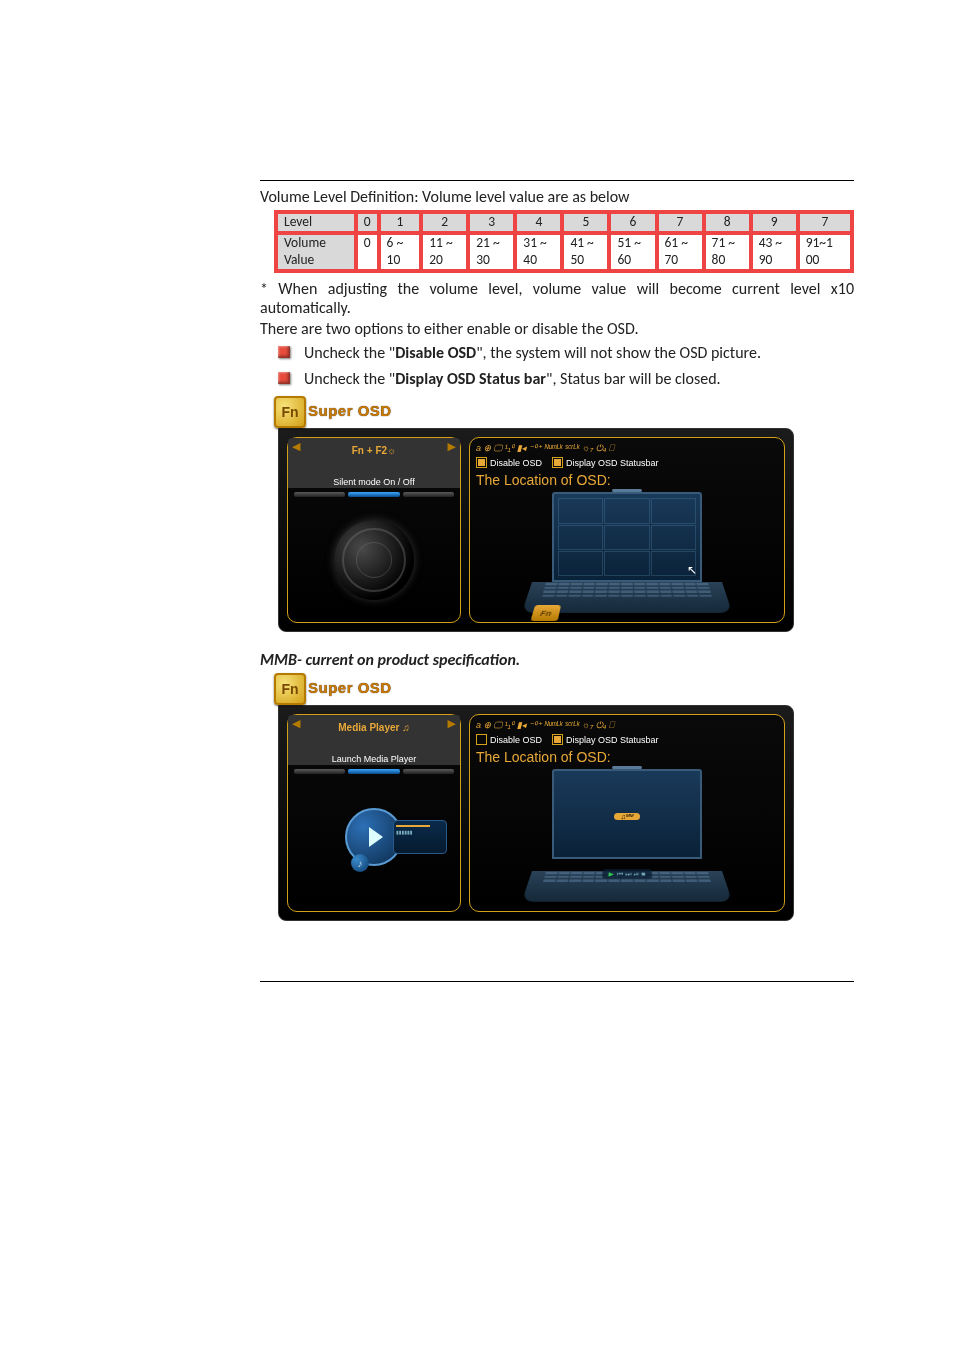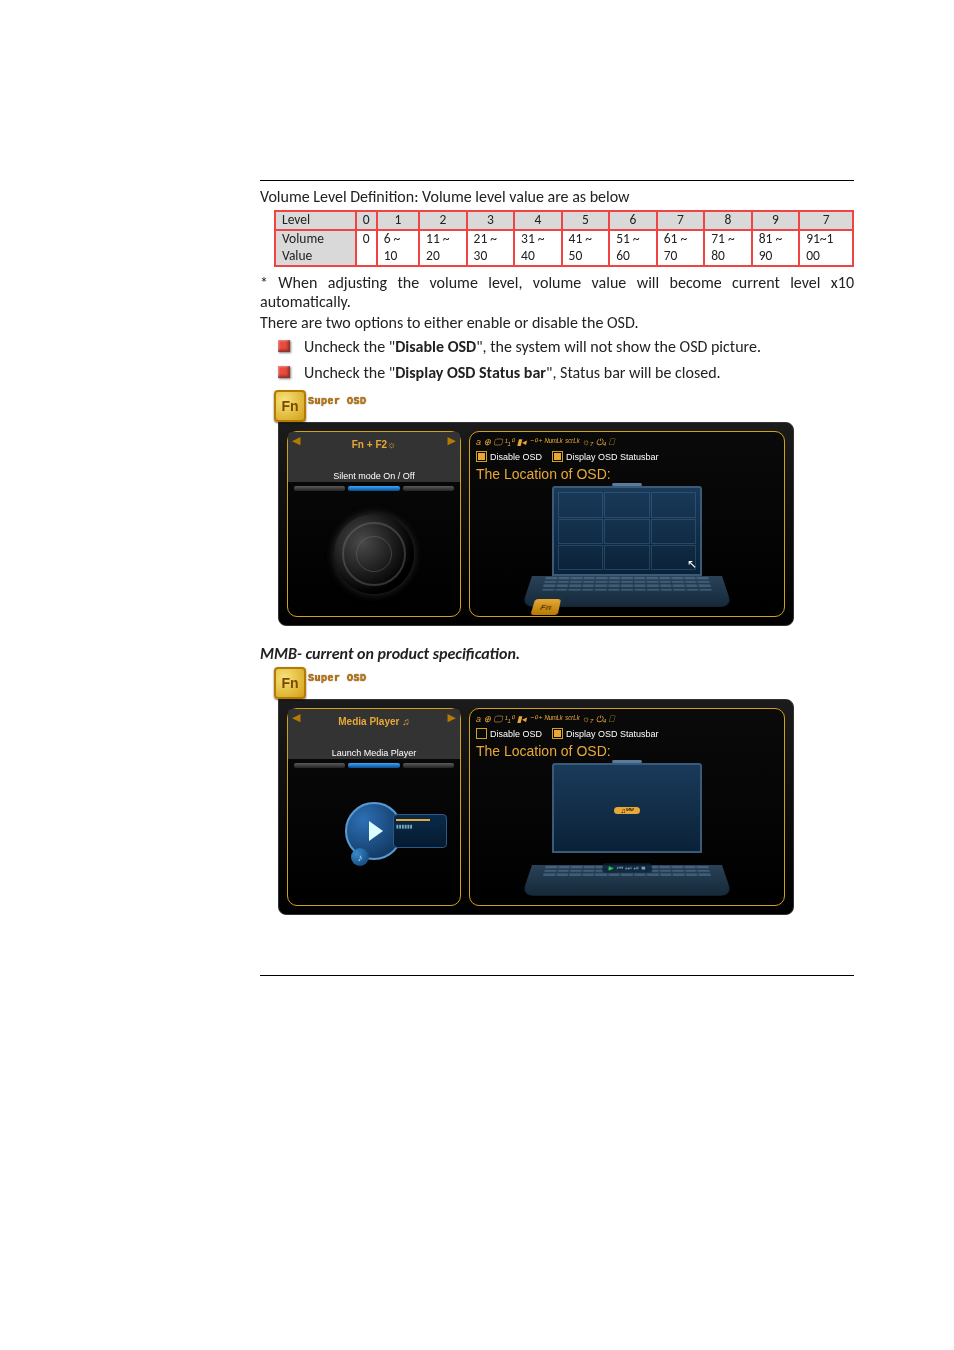--- a/index.html
+++ b/index.html
@@ -23,21 +23,21 @@
   .hr-bot { margin-top: 60px; }
   .intro {
     margin: 0 0 2px 0;
   }
   table.vol {
     border-collapse: collapse;
     margin: 4px 0 6px 14px;
     font-size: 13.5px;
   }
   table.vol th, table.vol td {
-    border: 2px solid #ef4444;
+    border: 4px solid #ef4444;
     padding: 0 6px;
     vertical-align: top;
     line-height: 1.25;
   }
   table.vol th {
     background: #d9d9d9;
     font-weight: normal;
     text-align: center;
   }
   table.vol td.lbl {
@@ -99,25 +99,24 @@
   .osd-icon span {
     font-size: 14px;
     font-weight: bold;
     color: #7a4a00;
   }
   .osd-title {
     position: absolute;
     left: 30px;
     top: 2px;
     color: #cc7a00;
-    font-size: 10px;
+    font-size: 15px;
     font-weight: bold;
     letter-spacing: 0.5px;
     text-shadow: 0 0 1px #000;
-    font-family: Liberation Mono, monospace;
   }
   .osd-body {
     background: linear-gradient(to bottom, #1b1b1b, #000);
     border: 1px solid #333;
     border-radius: 0 8px 8px 8px;
     padding: 8px;
     display: flex;
     gap: 8px;
   }
   .osd-left, .osd-right {
@@ -422,21 +421,21 @@
       <td class="lbl">Volume Value</td>
       <td>0</td>
       <td>6 ~ 10</td>
       <td>11 ~ 20</td>
       <td>21 ~ 30</td>
       <td>31 ~ 40</td>
       <td>41 ~ 50</td>
       <td>51 ~ 60</td>
       <td>61 ~ 70</td>
       <td>71 ~ 80</td>
-      <td>81 ~ 90</td>
+      <td>43 ~ 90</td>
       <td>91~1 00</td>
     </tr>
   </tbody>
     </table>
 
   <p class="note">* When adjusting the volume level, volume value will become current level x10 automatically.</p>
   <p class="intro">There are two options to either enable or disable the OSD.</p>
 
   <ul class="opt">
     <li>

